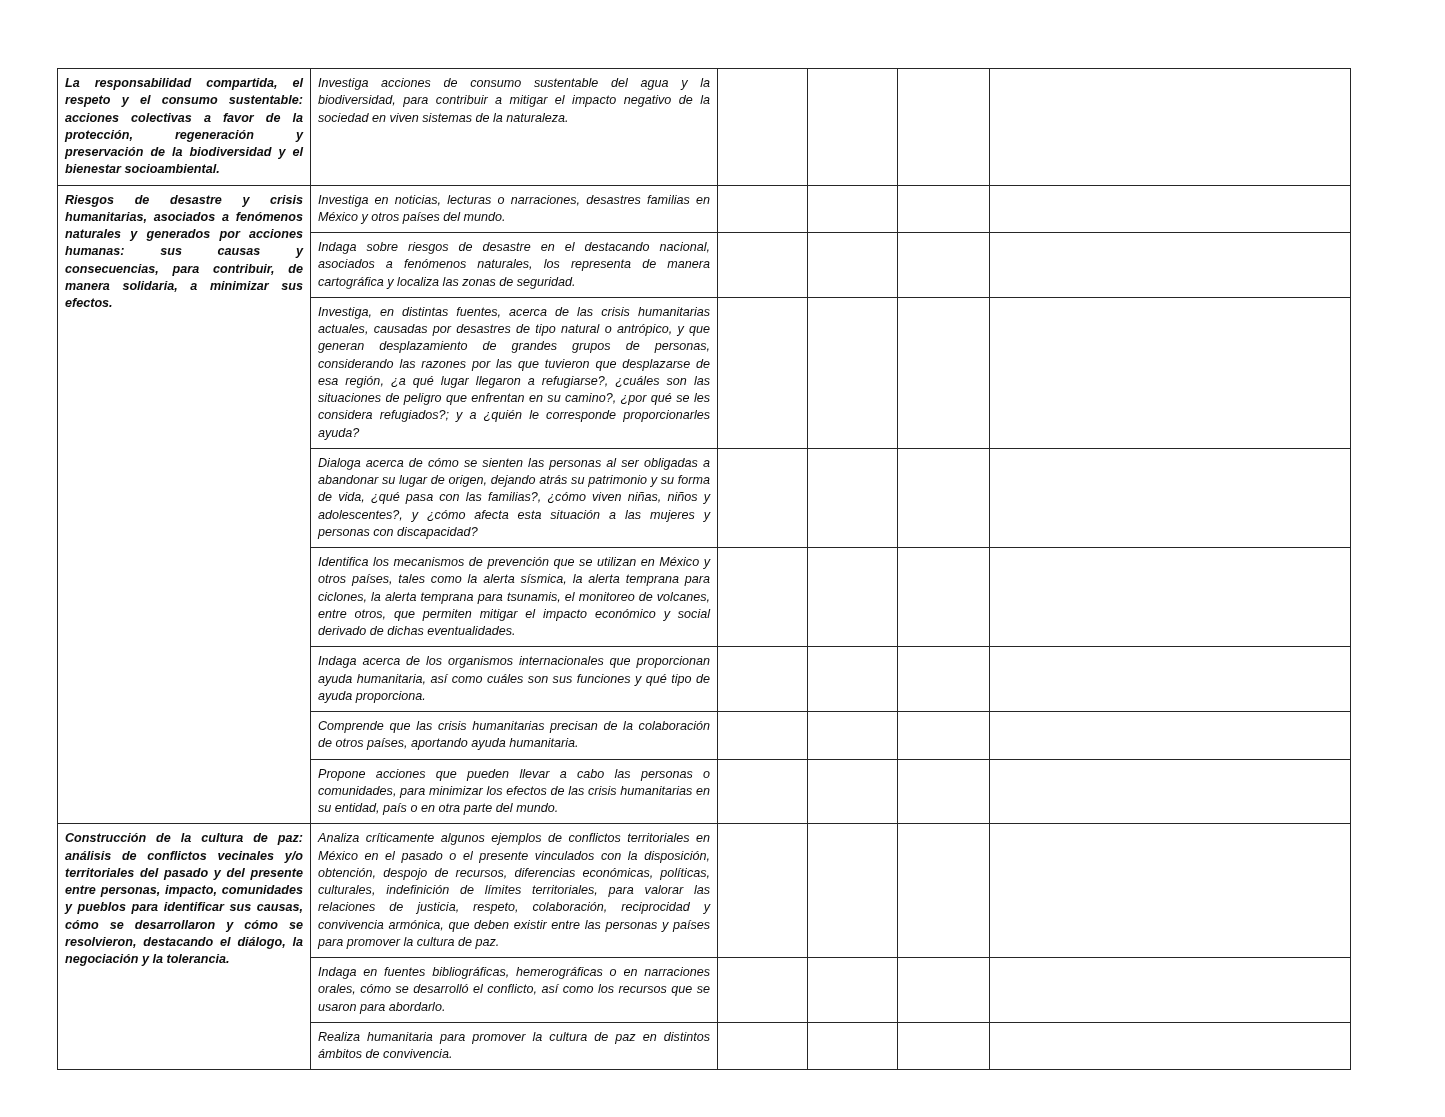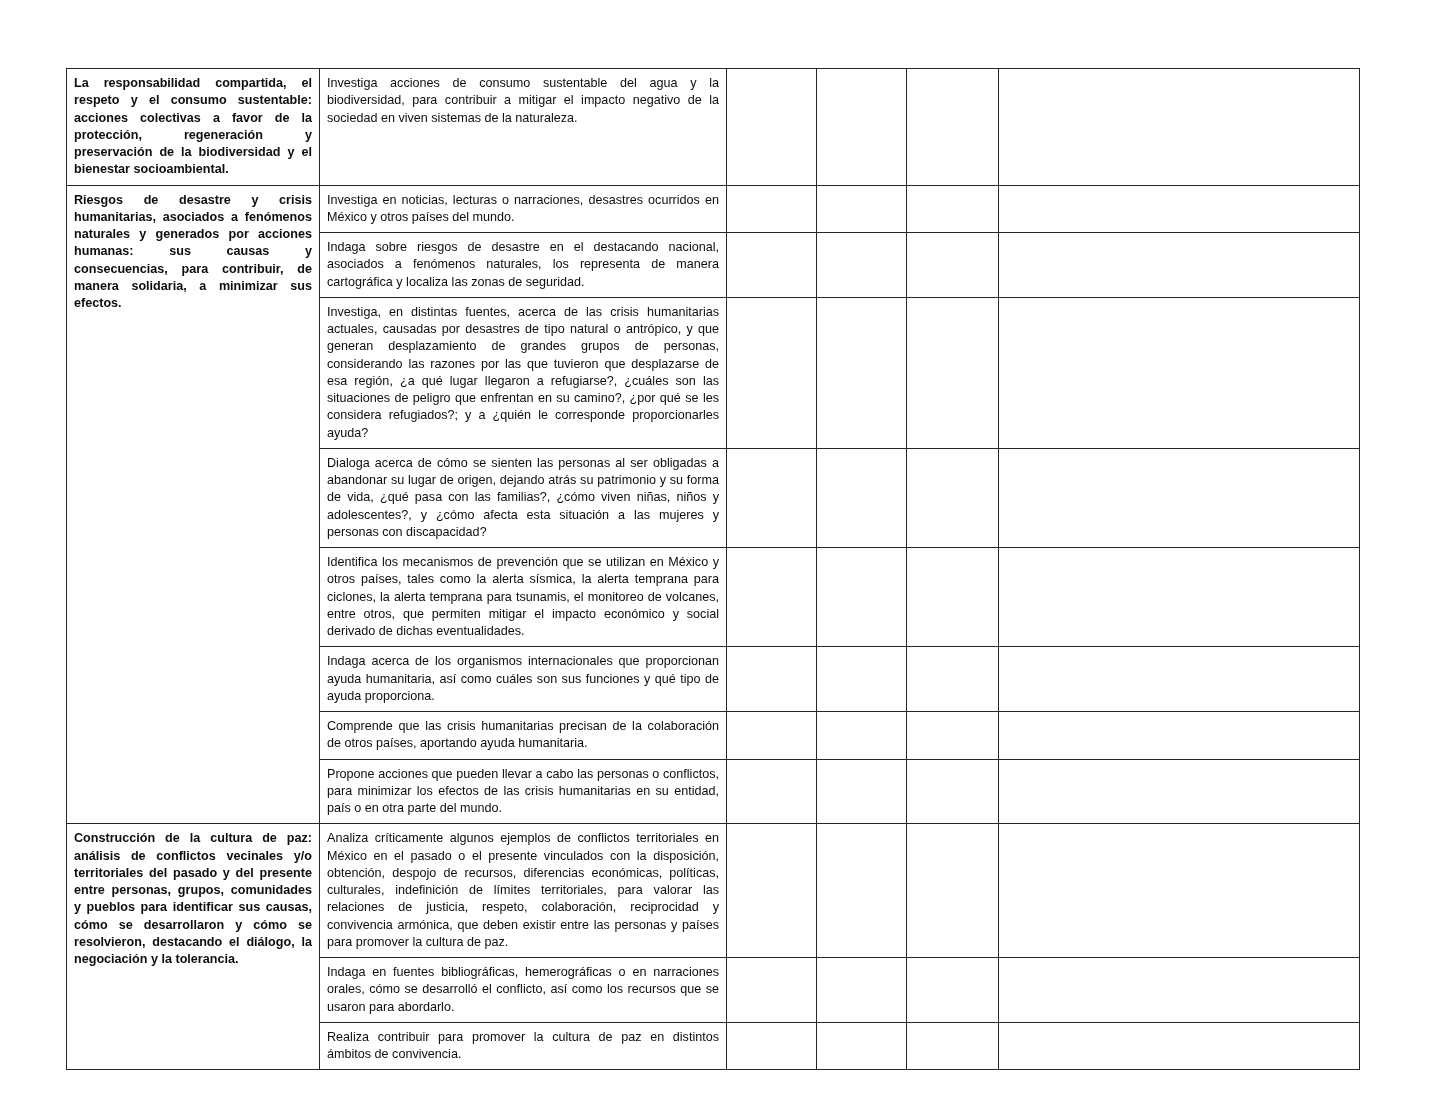--- a/index.html
+++ b/index.html
@@ -16,25 +16,26 @@
   }
   .page {
     position: relative;
     width: 1445px;
     height: 1117px;
     background: #ffffff;
     overflow: hidden;
   }
   table.matrix {
     position: absolute;
-    left: 66px;
+    left: 57px;
     top: 68px;
     width: 1293px;
     border-collapse: collapse;
     table-layout: fixed;
+    font-style: italic;
   }
   table.matrix td {
     border: 1.4px solid #262626;
     vertical-align: top;
     padding: 6px 7px 6px 7px;
     font-size: 12.6px;
     line-height: 1.37;
     color: #0d0d0d;
     text-align: justify;
     text-justify: inter-word;
@@ -102,21 +103,21 @@
         <td class="mark-cell"></td>
         <td class="mark-cell"></td>
         <td class="obs-cell"></td>
       </tr>
 
       <tr class="sec-white">
         <td class="content-cell" rowspan="8">
           <span class="cell-text">Riesgos de desastre y crisis humanitarias, asociados a fenómenos naturales y generados por acciones humanas: sus causas y consecuencias, para contribuir, de manera solidaria, a minimizar sus efectos.</span>
         </td>
         <td class="indicator-cell top-align">
-          <span class="cell-text">Investiga en noticias, lecturas o narraciones, desastres ocurridos en México y otros países del mundo.</span>
+          <span class="cell-text">Investiga en noticias, lecturas o narraciones, desastres familias en México y otros países del mundo.</span>
         </td>
         <td class="mark-cell"></td>
         <td class="mark-cell"></td>
         <td class="mark-cell"></td>
         <td class="obs-cell"></td>
       </tr>
 
       <tr class="sec-white">
         <td class="indicator-cell top-align">
           <span class="cell-text">Indaga sobre riesgos de desastre en el destacando nacional, asociados a fenómenos naturales, los representa de manera cartográfica y localiza las zonas de seguridad.</span>
@@ -172,31 +173,31 @@
           <span class="cell-text">Comprende que las crisis humanitarias precisan de la colaboración de otros países, aportando ayuda humanitaria.</span>
         </td>
         <td class="mark-cell"></td>
         <td class="mark-cell"></td>
         <td class="mark-cell"></td>
         <td class="obs-cell"></td>
       </tr>
 
       <tr class="sec-white">
         <td class="indicator-cell top-align">
-          <span class="cell-text">Propone acciones que pueden llevar a cabo las personas o conflictos, para minimizar los efectos de las crisis humanitarias en su entidad, país o en otra parte del mundo.</span>
+          <span class="cell-text">Propone acciones que pueden llevar a cabo las personas o comunidades, para minimizar los efectos de las crisis humanitarias en su entidad, país o en otra parte del mundo.</span>
         </td>
         <td class="mark-cell"></td>
         <td class="mark-cell"></td>
         <td class="mark-cell"></td>
         <td class="obs-cell"></td>
       </tr>
 
       <tr class="sec-green">
         <td class="content-cell" rowspan="3">
-          <span class="cell-text">Construcción de la cultura de paz: análisis de conflictos vecinales y/o territoriales del pasado y del presente entre personas, grupos, comunidades y pueblos para identificar sus causas, cómo se desarrollaron y cómo se resolvieron, destacando el diálogo, la negociación y la tolerancia.</span>
+          <span class="cell-text">Construcción de la cultura de paz: análisis de conflictos vecinales y/o territoriales del pasado y del presente entre personas, impacto, comunidades y pueblos para identificar sus causas, cómo se desarrollaron y cómo se resolvieron, destacando el diálogo, la negociación y la tolerancia.</span>
         </td>
         <td class="indicator-cell top-align">
           <span class="cell-text">Analiza críticamente algunos ejemplos de conflictos territoriales en México en el pasado o el presente vinculados con la disposición, obtención, despojo de recursos, diferencias económicas, políticas, culturales, indefinición de límites territoriales, para valorar las relaciones de justicia, respeto, colaboración, reciprocidad y convivencia armónica, que deben existir entre las personas y países para promover la cultura de paz.</span>
         </td>
         <td class="mark-cell"></td>
         <td class="mark-cell"></td>
         <td class="mark-cell"></td>
         <td class="obs-cell"></td>
       </tr>
 
@@ -205,21 +206,21 @@
           <span class="cell-text">Indaga en fuentes bibliográficas, hemerográficas o en narraciones orales, cómo se desarrolló el conflicto, así como los recursos que se usaron para abordarlo.</span>
         </td>
         <td class="mark-cell"></td>
         <td class="mark-cell"></td>
         <td class="mark-cell"></td>
         <td class="obs-cell"></td>
       </tr>
 
       <tr class="sec-green">
         <td class="indicator-cell pad-xl">
-          <span class="cell-text">Realiza contribuir para promover la cultura de paz en distintos ámbitos de convivencia.</span>
+          <span class="cell-text">Realiza humanitaria para promover la cultura de paz en distintos ámbitos de convivencia.</span>
         </td>
         <td class="mark-cell"></td>
         <td class="mark-cell"></td>
         <td class="mark-cell"></td>
         <td class="obs-cell"></td>
       </tr>
 
     </tbody>
   </table>
 

